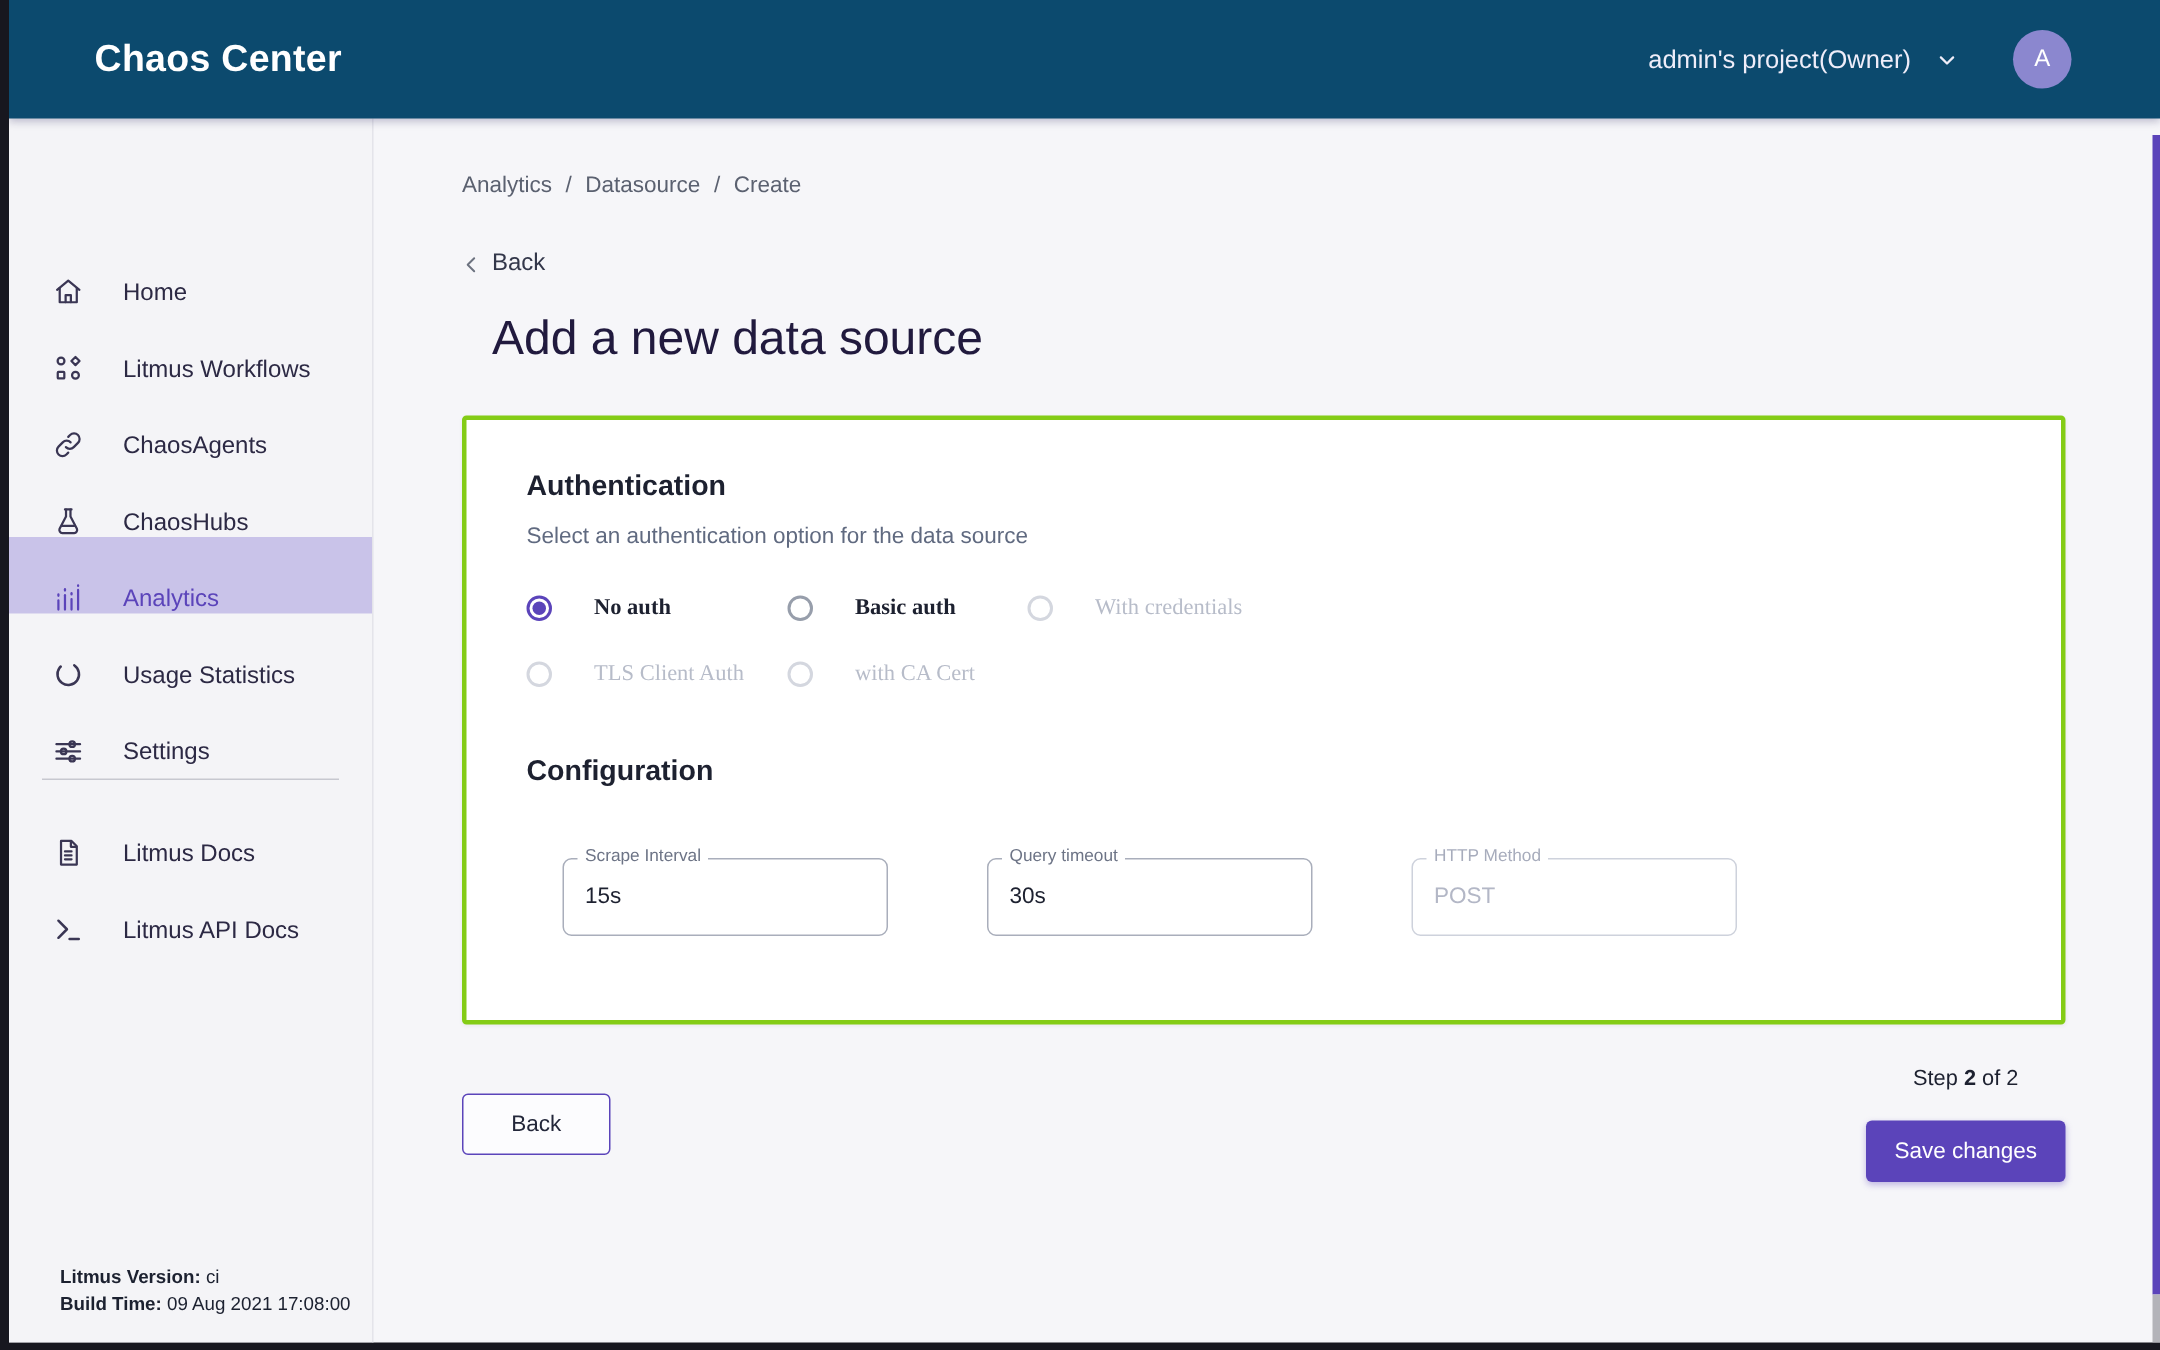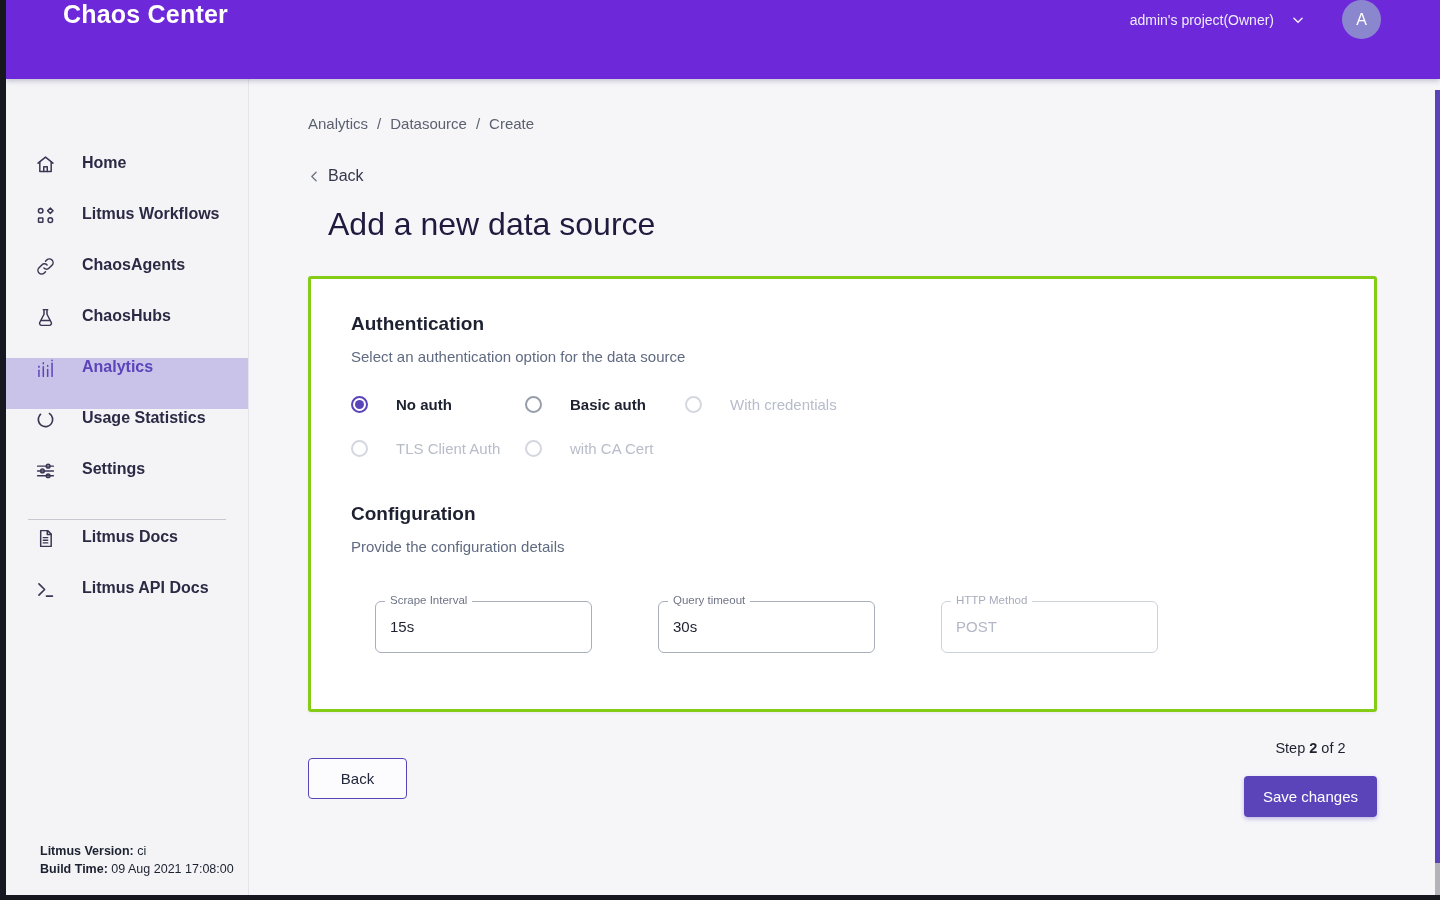--- a/index.html
+++ b/index.html
@@ -12,44 +12,44 @@
     color:#1d2130;
   }
   .app {
     position:absolute; left:6px; top:0; width:1434px; height:895px;
     background:#f6f6f9; overflow:hidden;
   }
 
   
   .header {
     position:absolute; top:0; left:0; right:0; height:79px;
-    background:#6d28d9; display:flex; align-items:flex-start;
+    background:#0c4a6e; display:flex; align-items:center;
     padding:0 59px 0 57px; z-index:30;
     box-shadow:0 2px 5px rgba(40,35,90,.25);
   }
   .app-title { color:#ffffff; font-size:25px; font-weight:700; letter-spacing:.2px; }
   .header-right { margin-left:auto; display:flex; align-items:center; }
   .project-selector { display:flex; align-items:center; gap:17px; cursor:pointer; }
-  .project-name { color:#efedf9; font-size:14px;margin-left:24px; }
+  .project-name { color:#efedf9; font-size:17px;margin-left:24px; }
   .chevron-down { width:14px; height:14px; stroke:#efedf9; }
   .avatar {
     width:39px; height:39px; border-radius:50%; background:#8b87cf;
     color:#ffffff; font-size:16px; display:flex; align-items:center; justify-content:center;
     margin-left:37px; cursor:pointer;
   }
 
   
   .sidebar {
     position:absolute; top:79px; left:0; width:243px; bottom:0;
     background:#f4f4f7; border-right:1px solid #e4e4ea;
   }
   .nav { padding-top:75px; }
   .nav-item {
-    height:51px; display:flex; align-items:flex-start; padding-left:29px;
-    color:#2c2944; font-size:16px; font-weight:700; cursor:pointer;
+    height:51px; display:flex; align-items:flex-end; padding-left:29px;
+    color:#2c2944; font-size:16px; font-weight:400; cursor:pointer;
   }
   .nav-item .nav-icon { width:21px; height:21px; margin-right:26px; color:#3a3654; flex:0 0 21px; }
   .nav-item.selected { background:#c9c3e9; color:#5b44ba; }
   .nav-item.selected .nav-icon { color:#5b44ba; }
   .nav-divider { border:none; border-top:1px solid #c7c8d0; margin:8px 22px 8px 22px; }
   .sidebar-footer {
     position:absolute; left:34px; bottom:17px; font-size:12.5px; line-height:18px; color:#1c2130;
   }
   .sidebar-footer b { font-weight:700; }
 
@@ -70,20 +70,21 @@
     border:3px solid #84cc16; border-radius:3px;
     box-shadow:0 1px 3px rgba(35,31,72,.06);
     padding:34px 40px 56px 40px;
   }
   .section-title { font-size:19px; font-weight:700; color:#1d2130; }
   .section-sub { margin-top:13px; font-size:15px; color:#606a80; }
 
   .radio-grid {
     margin-top:31px; display:grid; grid-template-columns:174px 160px auto;
     row-gap:27px;
+    font-family:Liberation Serif, serif;
   }
   .radio-option { display:flex; align-items:center; gap:28px; cursor:pointer; }
   .radio {
     width:17px; height:17px; border-radius:50%; border:2px solid #979eab;
     display:flex; align-items:center; justify-content:center; flex:0 0 17px;
   }
   .radio-option.checked .radio { border-color:#5b44ba; }
   .radio-option.checked .radio::after {
     content:""; width:9px; height:9px; border-radius:50%; background:#5b44ba;
   }
@@ -284,21 +285,20 @@
           </div>
           <div class="radio-option disabled">
             <span class="radio"></span>
             <span class="radio-label">with CA Cert</span>
           </div>
         </div>
       </div>
 
       <div class="config-section">
         <div class="section-title">Configuration</div>
-        <div class="section-sub">Provide the configuration details</div>
 
         <div class="fields">
           <div class="field">
             <label>Scrape Interval</label>
             <input type="text" value="15s" style="">
           </div>
           <div class="field">
             <label>Query timeout</label>
             <input type="text" value="30s" style="">
           </div>

